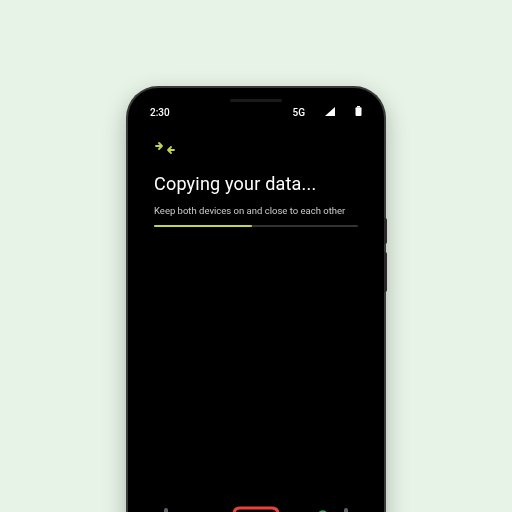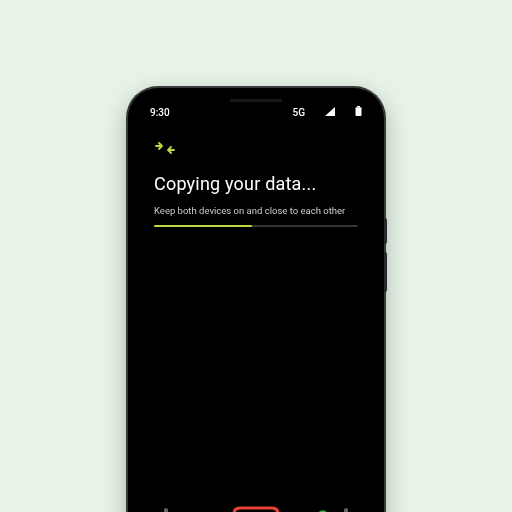--- a/index.html
+++ b/index.html
@@ -132,21 +132,21 @@
 <body>
 
 <div class="canvas">
   <div class="phone-frame">
     <div class="side-button b1"></div>
     <div class="side-button b2"></div>
     <div class="phone-screen">
       <div class="speaker"></div>
 
       <div class="status-bar">
-        <span>9:30</span>
+        <span>2:30</span>
         <div class="status-right">
           <span>5G</span>
           <span class="signal-icon">
             <svg width="10" height="9" viewBox="0 0 10 9">
                 <path d="M0 9 L10 9 L10 0 Z" fill="#fff"></path>
               </svg>
           </span>
           <span class="battery-icon">
             <svg width="7" height="10" viewBox="0 0 7 10">
                 <rect x="2" y="0" width="3" height="1.2" fill="#fff"></rect>

